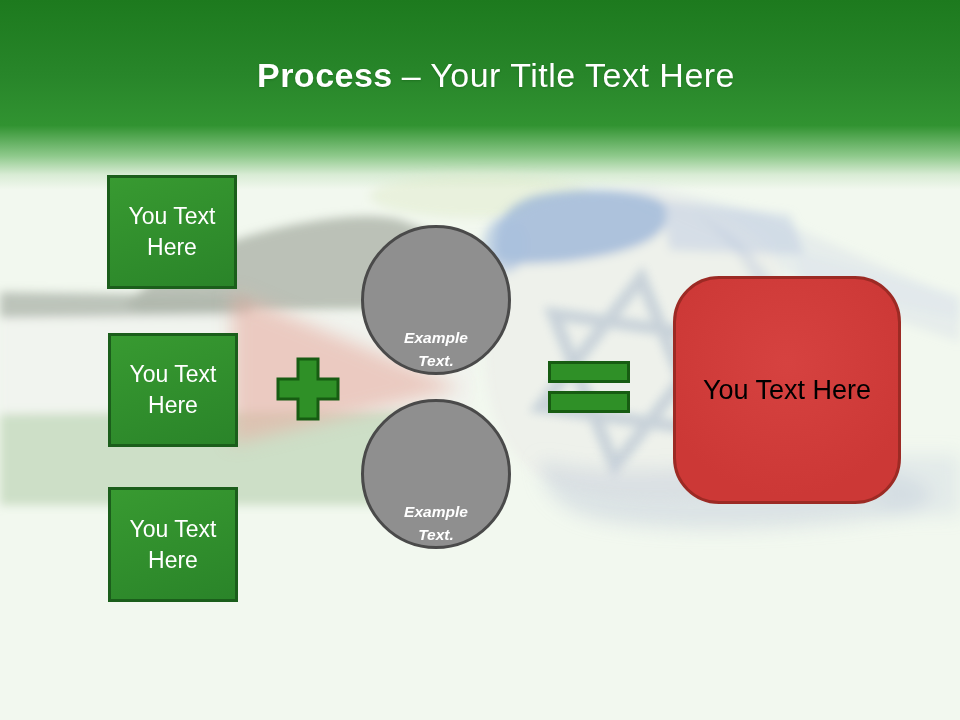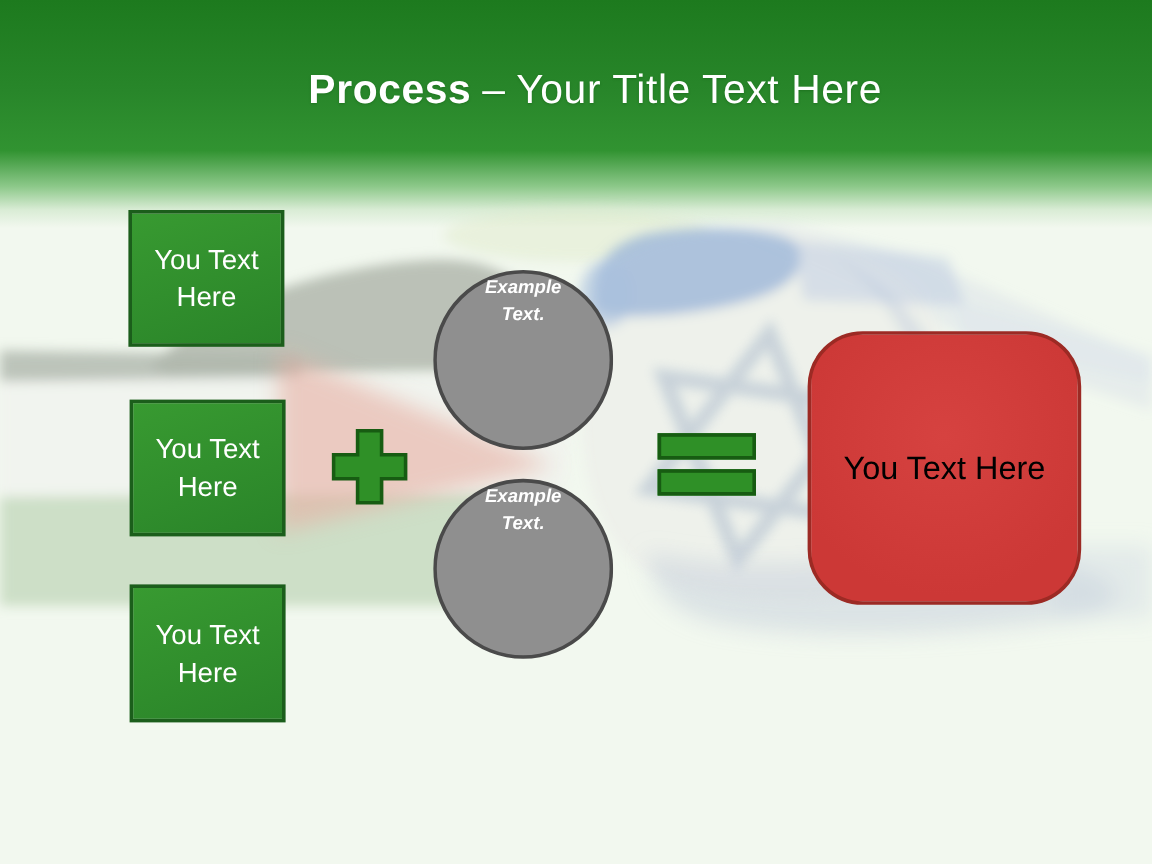--- a/index.html
+++ b/index.html
@@ -37,21 +37,21 @@
     border:3px solid #1b5e1b;
     background:linear-gradient(160deg,#389a31 0%,#2a8429 100%);
     display:flex;align-items:center;justify-content:center;text-align:center;
     color:#ffffff;font-size:23px;line-height:31px;
   }
   .green-box .lbl{width:112px;}
   .circle{
     width:150px;height:150px;border-radius:50%;
     border:3px solid #4a4a4a;
     background:#8f8f8f;
-    display:flex;align-items:flex-start;justify-content:center;text-align:center;
+    display:flex;align-items:flex-end;justify-content:center;text-align:center;
     color:#ffffff;font-size:15.5px;line-height:23px;
     font-weight:bold;font-style:italic;
   }
   .circle .lbl{width:90px;}
   .equals{width:82px;}
   .equals .bar{
     box-sizing:border-box;width:82px;height:22px;
     background:#2f9027;border:3px solid #175c12;
   }
   .equals .bar + .bar{margin-top:8px;}

